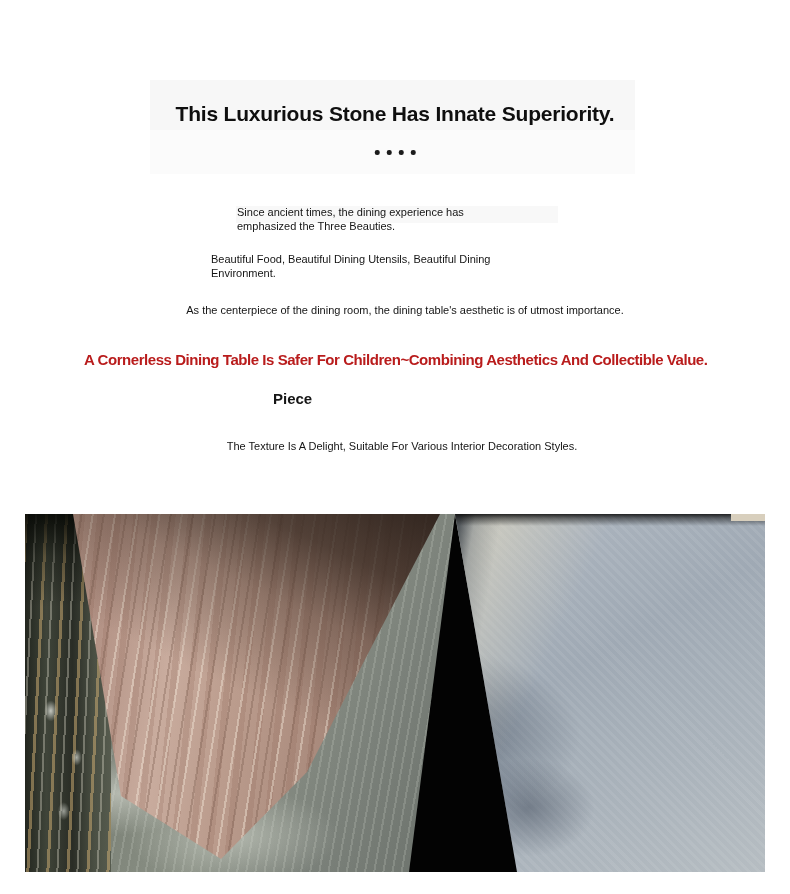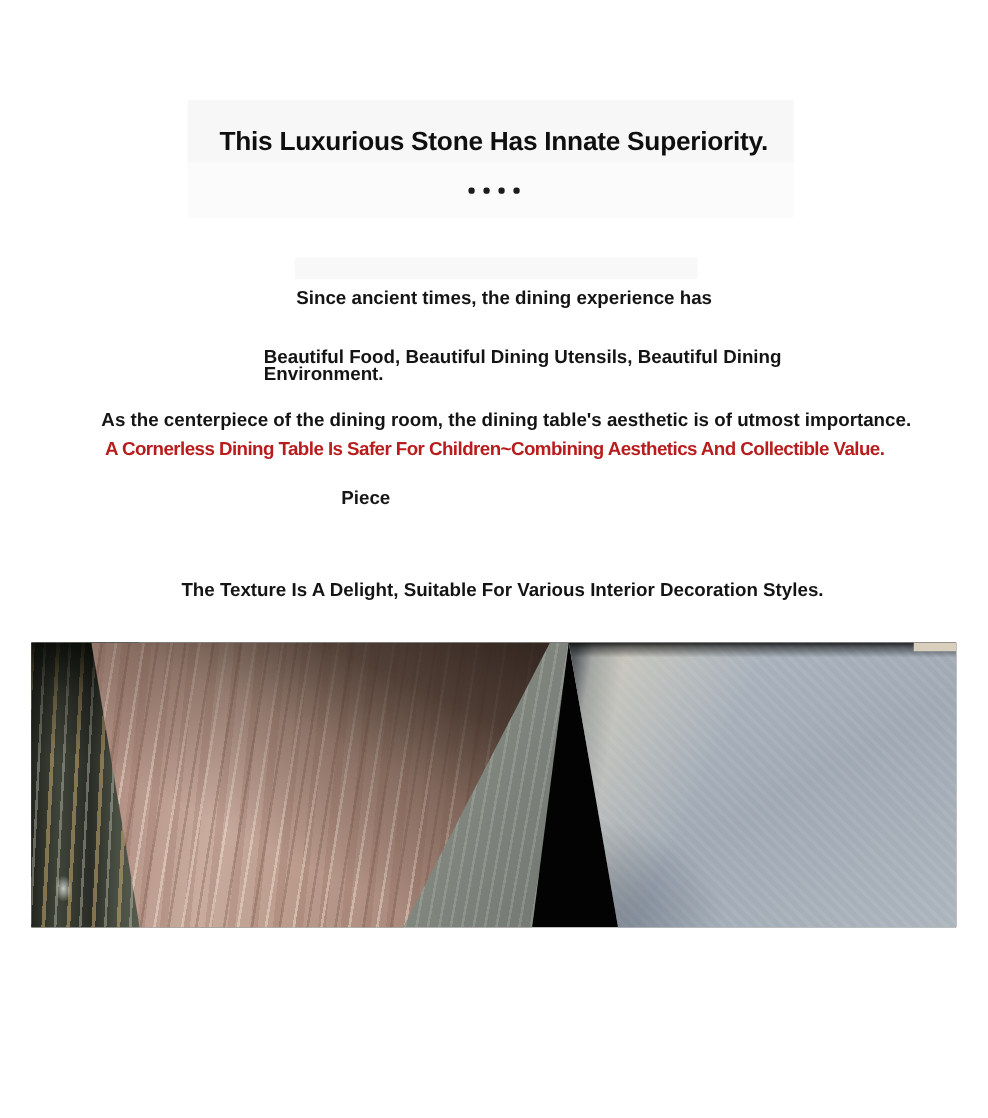--- a/index.html
+++ b/index.html
@@ -1,32 +1,32 @@
 <!DOCTYPE html>
 <html><head>
 <meta charset="utf-8">
 <style>
   html,body{margin:0;padding:0;background:#ffffff;}
   .canvas{
-    position:relative;width:790px;height:742px;background:#ffffff;overflow:hidden;
+    position:relative;width:790px;height:894px;background:#ffffff;overflow:hidden;
     font-family:"Liberation Sans","DejaVu Sans",sans-serif;color:#151515;
   }
   .band{position:absolute;z-index:0;}
   .band-title{left:150px;top:80px;width:485px;height:50px;background:#f7f7f7;}
   .band-title2{left:150px;top:130px;width:485px;height:44px;background:#fbfbfb;}
   .band-p1{left:236px;top:206px;width:322px;height:17px;background:#f8f8f8;}
 
   .page-title{
     position:absolute;left:0;right:0;top:88px;text-align:center;z-index:1;
     font-size:21px;font-weight:700;letter-spacing:-0.2px;color:#0f0f0f;
   }
   .dots{position:absolute;left:50%;top:150px;transform:translateX(-50%);display:flex;gap:7.5px;z-index:1;}
   .dot{width:4.5px;height:4.5px;border-radius:50%;background:#1b1b1b;}
 
-  .copy{position:absolute;z-index:1;font-size:15px;line-height:13.5px;font-weight:700;color:#141414;margin-top:26px;}
+  .copy{position:absolute;z-index:1;font-size:11px;line-height:13.5px;font-weight:400;color:#141414;}
   .copy .line{display:block;}
   .p1{left:237px;top:206px;}
   .p2{left:211px;top:253px;}
   .p3{left:20px;right:0;top:304px;text-align:center;}
   .headline2{
     position:absolute;left:84px;top:351px;z-index:1;white-space:nowrap;
     font-size:15px;font-weight:700;letter-spacing:-0.45px;color:#b91c1c;
   }
   .subheadline{
     position:absolute;left:273px;top:390px;z-index:1;
@@ -104,20 +104,21 @@
 
   <div class="dots">
     <span class="dot"></span>
     <span class="dot"></span>
     <span class="dot"></span>
     <span class="dot"></span>
   </div>
 
   <div class="copy p1">
     <span class="line">Since ancient times, the dining experience has</span>
+    <span class="line">emphasized the Three Beauties.</span>
   </div>
 
   <div class="copy p3">As the centerpiece of the dining room, the dining table's aesthetic is of utmost importance.</div>
 
   <div class="copy p2">
     <span class="line">Beautiful Food, Beautiful Dining Utensils, Beautiful Dining</span>
     <span class="line">Environment.</span>
   </div>
 
   <div class="headline2">A Cornerless Dining Table Is Safer For Children~Combining Aesthetics And Collectible Value.</div>

